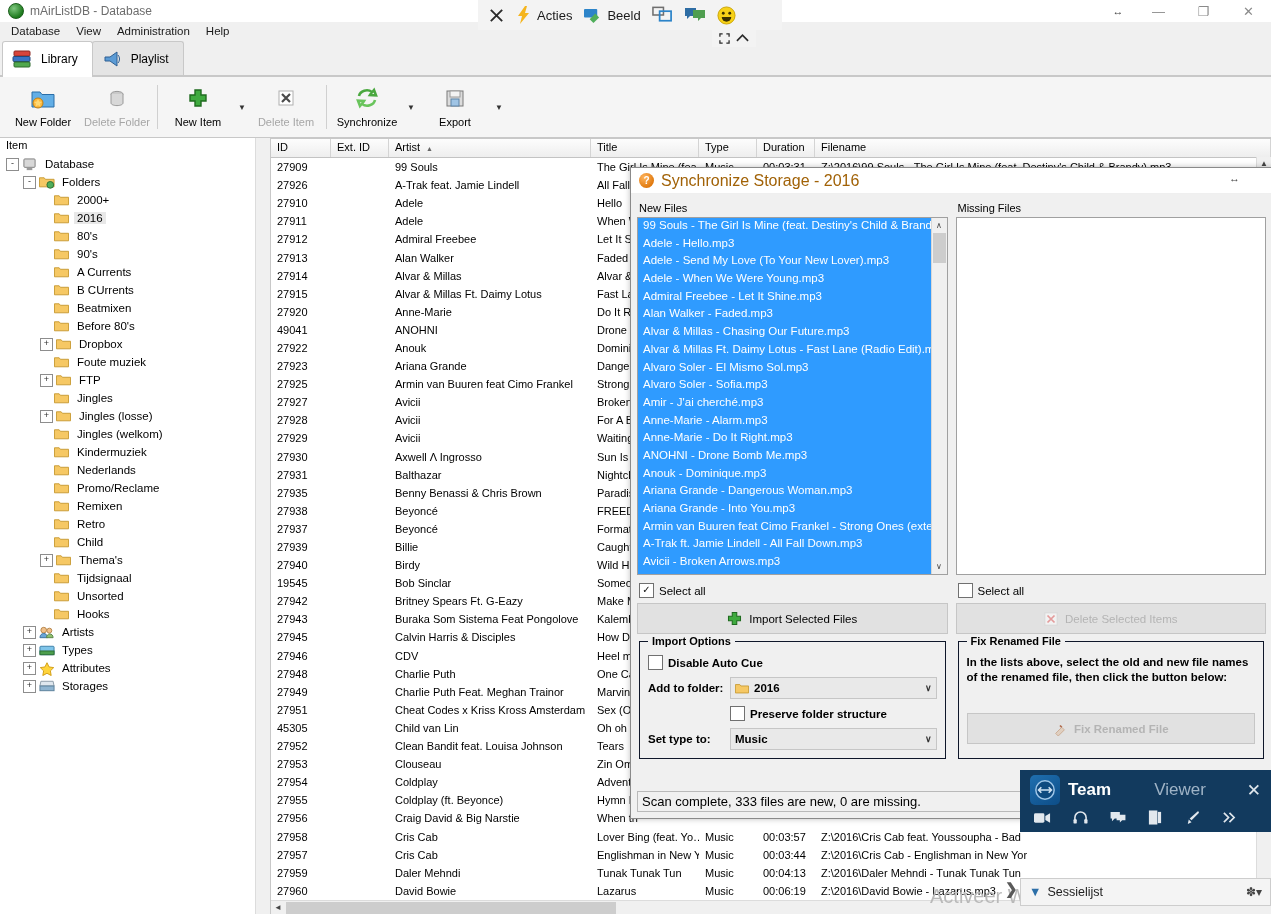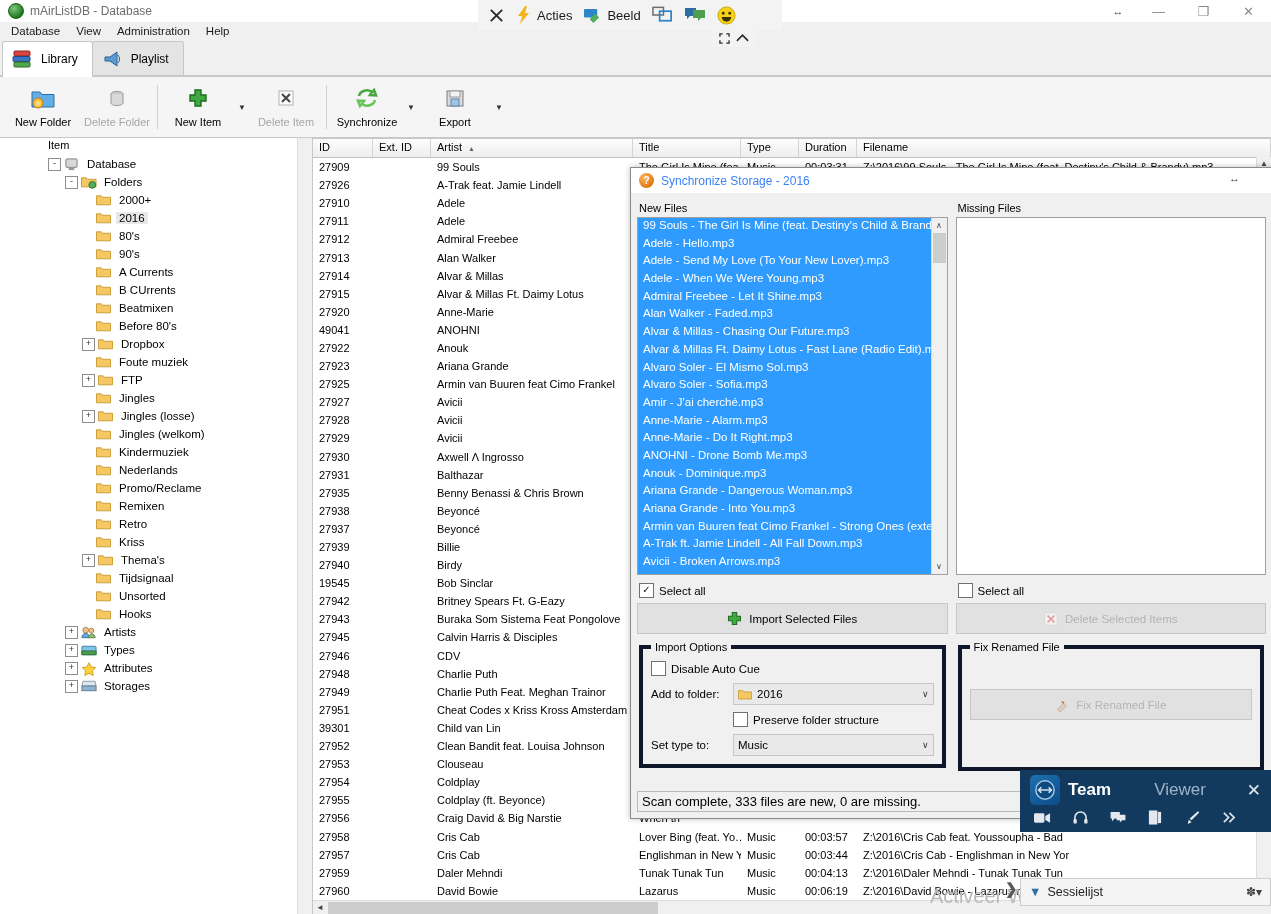--- a/index.html
+++ b/index.html
@@ -28,21 +28,21 @@
 
   .ribbon{height:60px;background:#f5f5f5;border-bottom:1px solid #c8c8c8;display:flex;align-items:center;padding-left:6px;}
   .rbtn{width:74px;height:56px;display:flex;flex-direction:column;align-items:center;justify-content:center;gap:3px;font-size:11px;text-align:center;}
   .rbtn.dis{color:#a6a6a6;}
   .rsep{width:1px;height:44px;background:#d0d0d0;margin:0 3px;}
   .rarrow{width:14px;height:56px;display:flex;align-items:center;justify-content:center;font-size:8px;color:#333;}
   .ico{width:26px;height:26px;display:block;}
 
   
   .body-row{display:flex;height:777px;}
-  .treepane{width:270px;background:#fff;border:1px solid #c8c8c8;border-top:none;border-left:none;position:relative;overflow:hidden;padding-left:42px;}
+  .treepane{width:270px;background:#fff;border:1px solid #c8c8c8;border-top:none;border-left:none;position:relative;overflow:hidden;}
   .tree-head{height:16px;font-size:11px;padding:1px 0 0 6px;background:#fff;color:#000;}
   .tnode{height:18px;display:flex;align-items:center;font-size:11.5px;white-space:nowrap;}
   .exp{width:11px;height:11px;border:1px solid #8d8d8d;background:#fff;font-size:9px;line-height:9px;
        text-align:center;color:#333;margin-right:3px;flex:none;}
   .exp.none{border:none;background:transparent;}
   .spacer{flex:none;}
   .folder{width:15px;height:12px;margin-right:5px;flex:none;}
   .tlabel{padding:0 3px;}
   .tlabel.sel{background:#e8e8e8;}
   .tree-scroll{position:absolute;right:0;top:0;width:14px;bottom:0;background:#f0f0f0;border-left:1px solid #dcdcdc;}
@@ -61,25 +61,25 @@
   .gbot-sb .sb-arrow{width:14px;}
   .sb-thumb-h{width:330px;height:12px;background:#cdcdcd;margin:1px 0 0 1px;}
   .sort-ar{font-size:7px;color:#666;margin-left:6px;}
 
   
   #dlg{position:absolute;left:630px;top:167px;width:641px;height:650px;background:#f0f0f0;
        border:1px solid #8a8a8a;box-shadow:0 0 6px rgba(0,0,0,.25);}
   .dlg-tb{height:25px;background:#fff;display:flex;align-items:center;padding-left:8px;border-bottom:1px solid #efefef;position:relative;}
   .dlg-ico{width:15px;height:15px;border-radius:50%;background:radial-gradient(circle at 35% 30%,#ffb45c,#e07a10 70%);
     margin-right:7px;color:#fff;font-size:10px;font-weight:bold;text-align:center;line-height:15px;}
-  .dlg-title{font-size:12px;color:#3b82f6;text-align:center;}
+  .dlg-title{font-size:16px;color:#a16207;text-align:center;}
   .dlg-resz{position:absolute;right:32px;top:4px;font-size:11px;font-weight:bold;color:#3b3b3b;}
   .dlg-body{display:flex;padding:8px 6px 0 6px;gap:8px;}
   .col{flex:1;min-width:0;}
-  .gbox{border:4px solid #0f172a;padding:8px 8px 8px 8px;position:relative;margin-top:7px;}
+  .gbox{border:1px solid #0f172a;padding:8px 8px 8px 8px;position:relative;margin-top:1px;font-weight:bold;}
   .gbox>legend{font-size:11px;padding:0 4px;}
   .listbox{border:1px solid #a0a0a0;background:#fff;height:356px;position:relative;overflow:hidden;}
   .lrow{height:17.7px;font-size:11.5px;padding:1px 0 0 5px;white-space:nowrap;overflow:hidden;box-sizing:border-box;}
   .lrow.sel{background:#2f9bff;color:#fff;}
   .lsb{position:absolute;right:0;top:0;bottom:0;width:15px;background:#f0f0f0;border-left:1px solid #d7d7d7;}
   .lsb .sb-arrow{height:15px;line-height:15px;}
   .lsb-thumb{height:30px;background:#cdcdcd;margin:0 1px;}
   .chkline{display:flex;align-items:center;gap:5px;font-size:11.5px;margin:8px 0 5px 2px;}
   .chk{width:13px;height:13px;border:1px solid #707070;background:#fff;font-size:10px;line-height:11px;text-align:center;color:#111;}
   .bigbtn{height:29px;background:#e1e1e1;border:1px solid #c6c6c6;display:flex;align-items:center;justify-content:center;gap:7px;font-size:11.5px;}
@@ -444,21 +444,21 @@
             <span class="tlabel">Retro</span>
           </div>
           <div class="tnode">
             <span class="spacer" style="width: 40px;"></span>
             <span class="exp none"></span>
             <span class="folder">
               <svg width="15" height="12" viewBox="0 0 16 12">
                 <path d="M0.5 1.5h5l1.3 1.6H15.5v8H0.5z" fill="#f6c864" stroke="#c79a33"></path>
               </svg>
             </span>
-            <span class="tlabel">Kriss</span>
+            <span class="tlabel">Child</span>
           </div>
           <div class="tnode">
             <span class="spacer" style="width: 40px;"></span>
             <span class="exp">+</span>
             <span class="folder">
               <svg width="15" height="12" viewBox="0 0 16 12">
                 <path d="M0.5 1.5h5l1.3 1.6H15.5v8H0.5z" fill="#f6c864" stroke="#c79a33"></path>
               </svg>
             </span>
             <span class="tlabel">Thema's</span>
@@ -826,21 +826,21 @@
           <div class="grow">
             <div class="gc c-id">27951</div>
             <div class="gc c-ext"></div>
             <div class="gc c-art">Cheat Codes x Kriss Kross Amsterdam</div>
             <div class="gc c-tit">Sex (Orig</div>
             <div class="gc c-typ"></div>
             <div class="gc c-dur"></div>
             <div class="gc c-fn"></div>
           </div>
           <div class="grow">
-            <div class="gc c-id">39301</div>
+            <div class="gc c-id">45305</div>
             <div class="gc c-ext"></div>
             <div class="gc c-art">Child van Lin</div>
             <div class="gc c-tit">Oh oh oh</div>
             <div class="gc c-typ"></div>
             <div class="gc c-dur"></div>
             <div class="gc c-fn"></div>
           </div>
           <div class="grow">
             <div class="gc c-id">27952</div>
             <div class="gc c-ext"></div>
@@ -1039,20 +1039,21 @@
           <span>
             <svg width="14" height="14" viewBox="0 0 16 16">
                 <rect x="1" y="1" width="14" height="14" fill="#f2f2f2" stroke="#d6d6d6"></rect>
                 <path d="M4 4l8 8M12 4l-8 8" stroke="#e49b9b" stroke-width="2"></path>
               </svg>
           </span>
           <span>Delete Selected Items</span>
         </div>
         <fieldset class="gbox" style="height:106px;">
           <legend>Fix Renamed File</legend>
+          <div class="fixtxt">In the lists above, select the old and new file names of the renamed file, then click the button below:</div>
           <div class="bigbtn dis" style="margin-top:28px;">
             <span>
               <svg width="14" height="14" viewBox="0 0 16 16">
                   <path d="M3 13l7-7 3 3-7 7z" fill="#e0cfc0" stroke="#c9a88f"></path>
                   <path d="M10 6l-2-2" stroke="#b06a4a" stroke-width="2"></path>
                 </svg>
             </span>
             <span>Fix Renamed File</span>
           </div>
         </fieldset>

